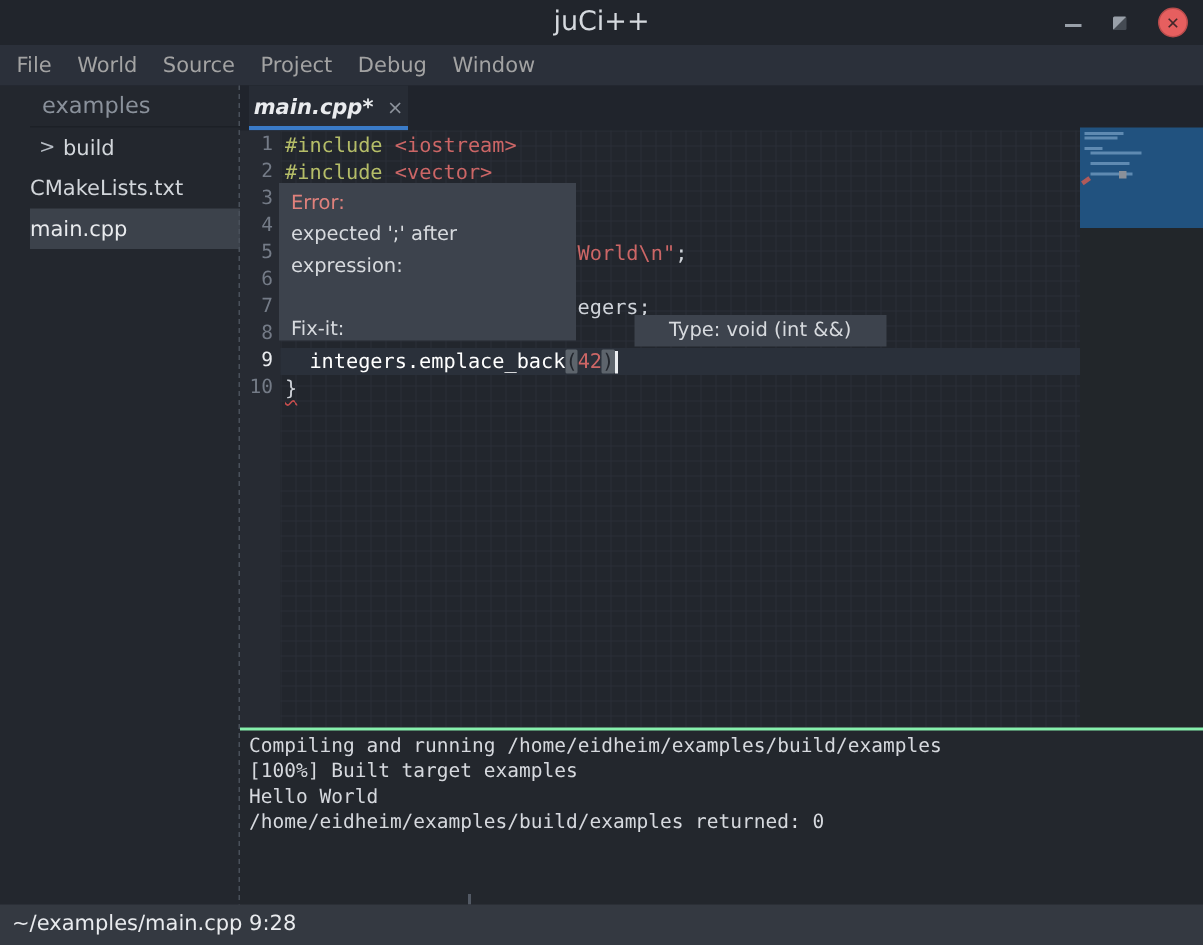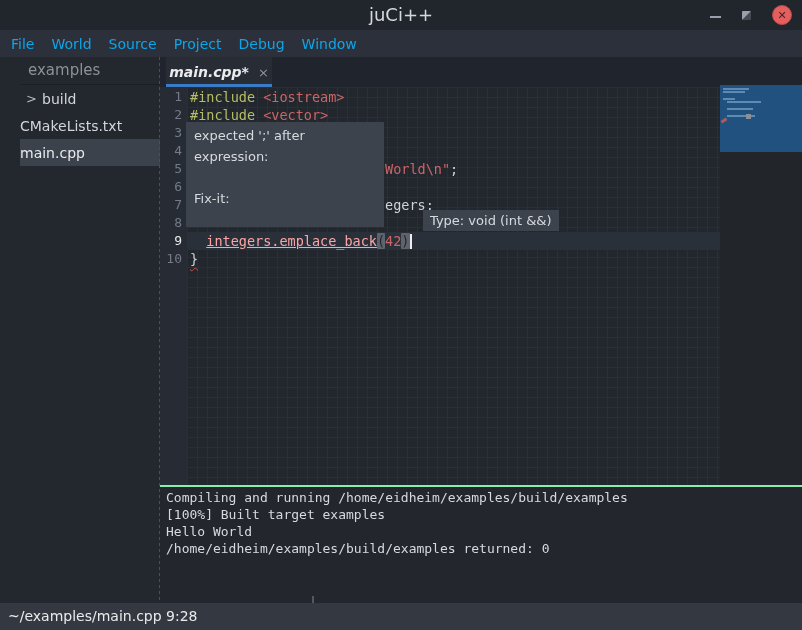--- a/index.html
+++ b/index.html
@@ -11,21 +11,21 @@
   .title{text-align:center;line-height:30px;color:#d5d9de;font-size:18px;}
   .win-controls{position:absolute;right:10px;top:0;height:30px;display:flex;align-items:center;gap:21px;}
   .btn-min{width:11px;height:2px;background:#99a0a9;margin-top:4px;}
   .btn-restore{width:9px;height:9px;border-radius:1px;background:linear-gradient(135deg,#99a0a9 48%,#454b53 52%);}
   .btn-close{width:18px;height:18px;border-radius:50%;background:#e65f5f;border:1px solid #b94c4c;
              color:#43262a;font-size:11px;font-weight:bold;display:flex;align-items:center;justify-content:center;line-height:1;}
 
   
   .menubar{position:absolute;top:30px;left:0;right:0;height:27px;background:#2b303a;
            display:flex;align-items:center;gap:17px;padding-left:11px;}
-  .menu-item{color:#0ea5e9;font-size:14px;}
+  .menu-item{color:#a3a3a3;font-size:14px;}
 
   
   .sidebar{position:absolute;top:57px;left:0;width:160px;bottom:27px;background:#23272e;padding-left:20px;}
   .sidebar-header{height:27px;line-height:27px;padding-left:8px;color:#8a919b;font-size:15px;
                   border-bottom:1px solid #1c2026;}
   .tree-row{height:27px;display:flex;align-items:center;color:#d2d6db;font-size:14px;cursor:default;}
   .tree-row.selected{background:#3c424b;color:#e9ebee;}
   .chevron{width:16px;margin-left:6px;color:#b6bcc4;font-size:13px;text-align:left;}
   .tree-label{margin-left:0;}
   .tree-row.noicon .tree-label{}
@@ -59,32 +59,32 @@
   .code-line{position:absolute;left:0;width:560px;height:18px;}
   .code-line.current::before{content:'';position:absolute;left:27px;width:533px;top:0;bottom:0;background:#2a303a;}
   .num{position:absolute;left:0;width:22px;text-align:right;color:#747b87;
        font:13px "DejaVu Sans Mono",monospace;line-height:18px;}
   .current .num{color:#e9ebee;}
   .code-text{position:absolute;left:30px;white-space:pre;font:13.5px "DejaVu Sans Mono",monospace;line-height:18px;}
   .tk-def{color:#cfd3d9;}
   .tk-pp{color:#b5bd68;}
   .tk-str{color:#cc6666;}
   .tk-num{color:#cc6666;}
-  .tk-member{color:#fca5a5;text-decoration:underline;}
+  .tk-member{color:#ffffff;}
   .tk-bracket{background:#5d646c;color:#22262d;border-radius:1px;}
   .tk-error{color:#cfd3d9;text-decoration:underline;text-decoration-style:wavy;
             text-decoration-color:#c84d4d;text-decoration-thickness:1px;text-underline-offset:3px;}
   .tk-cursor{display:inline-block;width:2px;height:15px;background:#eceef1;vertical-align:text-bottom;}
 
   
   .tooltip{position:absolute;background:#3d434d;color:#d7dade;font-size:13px;z-index:6;}
   .tt-error{left:26px;top:65px;width:182px;height:99px;padding:3px 8px;line-height:21px;}
   .tt-title{color:#e0817c;}
   .tt-blank{height:21px;}
-  .tt-type{left:263px;top:153px;height:21px;line-height:21px;padding:0 7px;}
+  .tt-type{left:263px;top:153px;height:21px;line-height:21px;padding:0 23px;}
 
   
   .terminal{position:absolute;left:0;right:0;top:428px;bottom:0;background:#23272d;
             border-top:2px solid #86efac;padding:2px 0 0 6px;}
   .term-line{font:13px "DejaVu Sans Mono",monospace;line-height:17px;color:#d6d9de;white-space:pre;}
 
   
   .statusbar{position:absolute;left:0;right:0;bottom:0;height:27px;background:#343941;}
   .status-path{position:absolute;left:8px;line-height:27px;color:#e9ebee;font-size:14px;}
   .status-diag{position:absolute;left:545px;line-height:27px;font-size:14px;white-space:pre;margin-top:42px;}
@@ -196,20 +196,21 @@
         <div class="mm-bar" style="left: 3px; top: 6px; width: 22px;"></div>
         <div class="mm-bar" style="left: 3px; top: 13px; width: 12px;"></div>
         <div class="mm-bar" style="left: 7px; top: 16px; width: 34px;"></div>
         <div class="mm-bar" style="left: 7px; top: 23px; width: 26px;"></div>
         <div class="mm-bar" style="left: 7px; top: 30px; width: 28px;"></div>
         <div class="mm-cursor" style="left: 26px; top: 29px;"></div>
         <div class="mm-error" style="left: 1px; top: 34px;"></div>
       </div>
 
     <div class="tooltip tt-error">
+      <div class="tt-title">Error:</div>
       <div>expected ';' after expression:</div>
       <div class="tt-blank"></div>
       <div>Fix-it:</div>
     </div>
 
     <div class="tooltip tt-type">Type: void (int &amp;&amp;)</div>
 
     <div class="terminal" id="terminal-lines">
         <div class="term-line">Compiling and running /home/eidheim/examples/build/examples</div>
         <div class="term-line">[100%] Built target examples</div>

